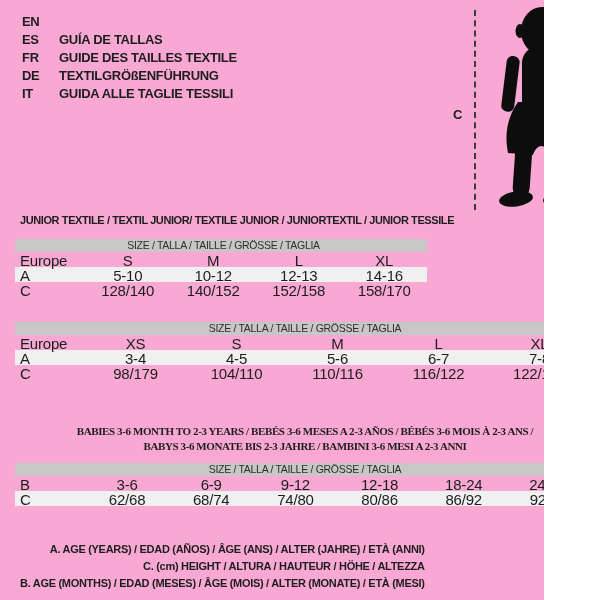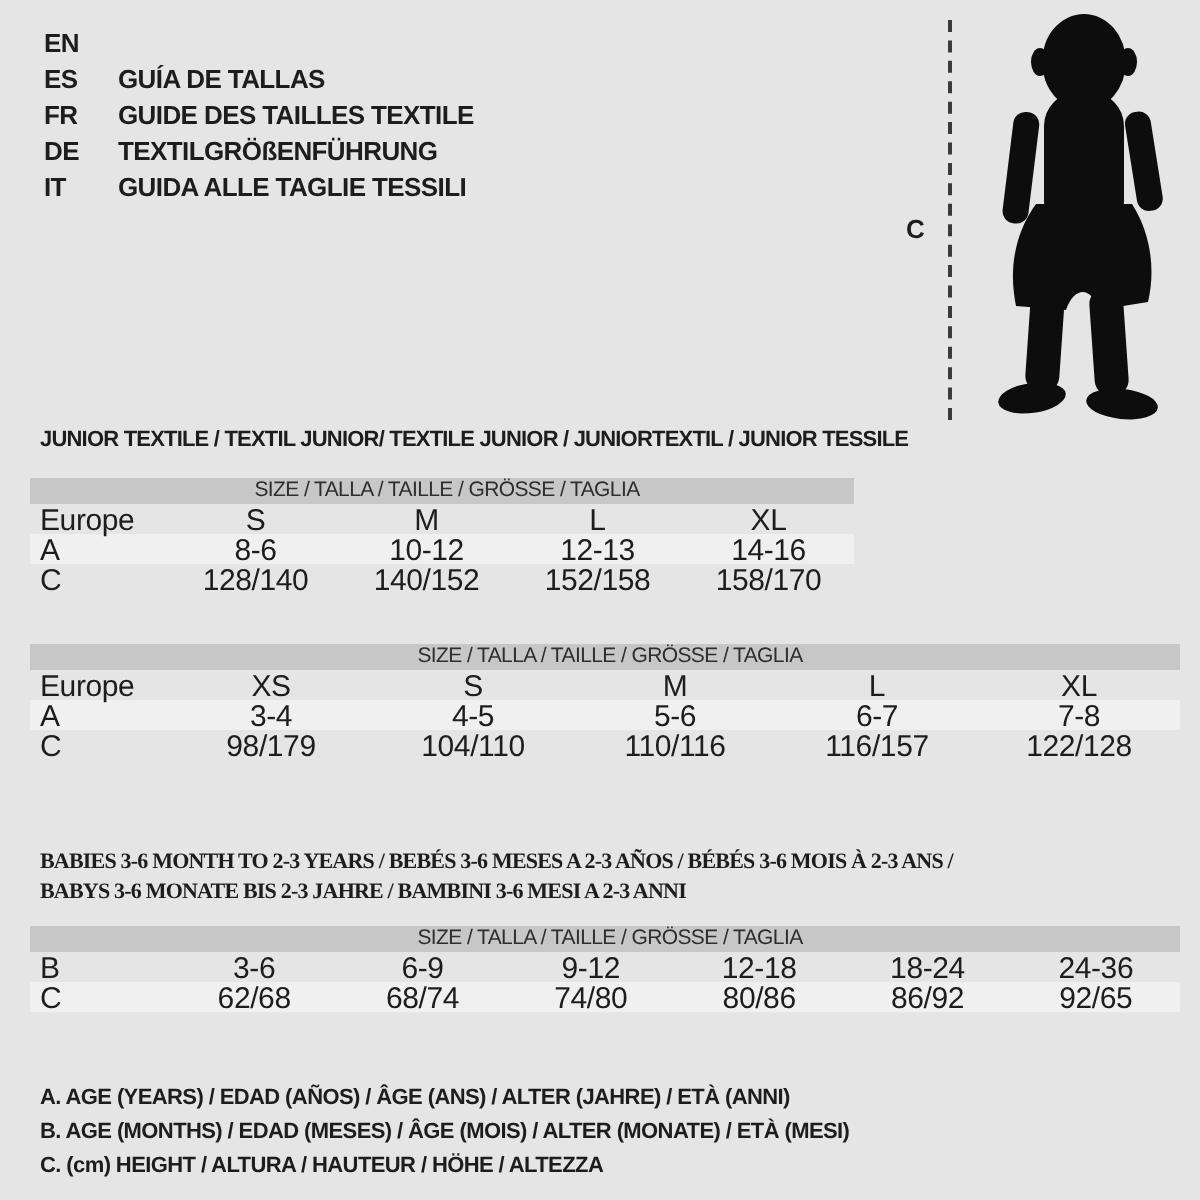--- a/index.html
+++ b/index.html
@@ -1,53 +1,53 @@
 <!DOCTYPE html>
 <html><head>
 <meta charset="utf-8">
 <style>
   * { margin:0; padding:0; box-sizing:border-box; }
   html,body { width:600px; height:600px; background:#ffffff; }
   body { font-family:"Liberation Sans", sans-serif; color:#1d1d1d; }
-  .page { position:relative; width:600px; height:600px; background:#e5e5e5; overflow:hidden; }
+  .page { position:relative; width:544px; height:600px; background:#f9a8d4; overflow:hidden; }
 
   
   .languages { position:absolute; top:12px; left:22px; }
   .lang-row { display:flex; height:18px; align-items:center; font-weight:bold; font-size:13px; letter-spacing:-0.3px; }
   .lang-code { width:37px; }
   .lang-title { white-space:nowrap; }
 
   
   .figure { position:absolute; top:4px; left:450px; width:148px; height:208px; }
   .height-line { position:absolute; left:24px; top:6px; bottom:2px; width:0; border-left:2px dashed #3a3a3a; }
   .height-label { position:absolute; left:3px; top:103px; font-weight:bold; font-size:13px; }
   .baby-svg { position:absolute; left:30px; top:0; }
 
   
   .section { position:absolute; left:15px; }
-  .section-title { font-weight:bold; font-size:11px; letter-spacing:-0.4px; white-space:nowrap; padding-left:5px; }
+  .section-title { font-weight:bold; font-size:11px; letter-spacing:-0.4px; white-space:nowrap; padding-left:5px;text-align:center; }
   .section-title sub { font-size:8px; }
   .s-junior { top:214px; width:412px; }
   .s-children { top:322px; width:575px; }
   .s-babies { top:424px; width:575px; }
   .s-junior .section-title, .s-children .section-title { margin-bottom:13px; }
   .s-babies .section-title { line-height:15px; margin-bottom:9px;font-family:Liberation Serif, serif; }
 
   .size-bar { background:#c7c7c7; height:13px; line-height:13px; padding-left:5px;
               font-size:10.5px; letter-spacing:-0.3px; color:#2e2e2e;text-align:center; }
   .trow { display:grid; height:15px; align-items:center; font-size:15px; letter-spacing:-0.2px; }
   .cols5 { grid-template-columns:70px repeat(4,1fr); }
   .cols6 { grid-template-columns:70px repeat(5,1fr); }
   .cols7 { grid-template-columns:70px repeat(6,1fr); }
   .trow span { text-align:center; }
   .trow span:first-child { text-align:left; padding-left:5px; }
   .shaded { background:#f0f0f0; }
 
   
-  .footnotes { position:absolute; left:20px; top:541px; font-weight:bold; font-size:11px; letter-spacing:-0.3px; }
+  .footnotes { position:absolute; left:20px; top:541px; font-weight:bold; font-size:11px; letter-spacing:-0.3px;text-align:right; }
   .footnote { height:17px; line-height:17px; white-space:nowrap; }
 </style>
 </head>
 <body>
 
 <div class="page">
 
   <div class="languages">
     <div class="lang-row">
       <span class="lang-code">EN</span>
@@ -95,21 +95,21 @@
     <div class="size-bar">SIZE / TALLA / TAILLE / GRÖSSE / TAGLIA</div>
     <div class="trow cols5">
       <span>Europe</span>
       <span>S</span>
       <span>M</span>
       <span>L</span>
       <span>XL</span>
     </div>
     <div class="trow cols5 shaded">
       <span>A</span>
-      <span>8-6</span>
+      <span>5-10</span>
       <span>10-12</span>
       <span>12-13</span>
       <span>14-16</span>
     </div>
     <div class="trow cols5">
       <span>C</span>
       <span>128/140</span>
       <span>140/152</span>
       <span>152/158</span>
       <span>158/170</span>
@@ -132,21 +132,21 @@
       <span>4-5</span>
       <span>5-6</span>
       <span>6-7</span>
       <span>7-8</span>
     </div>
     <div class="trow cols6">
       <span>C</span>
       <span>98/179</span>
       <span>104/110</span>
       <span>110/116</span>
-      <span>116/157</span>
+      <span>116/122</span>
       <span>122/128</span>
     </div>
   </div>
 
   <div class="section s-babies">
     <div class="section-title">
       <div>BABIES 3-6 MONTH TO 2-3 YEARS / BEBÉS 3-6 MESES A 2-3 AÑOS / BÉBÉS 3-6 MOIS À 2-3 ANS /</div>
       <div>BABYS 3-6 MONATE BIS 2-3 JAHRE / BAMBINI 3-6 MESI A 2-3 ANNI</div>
     </div>
     <div class="size-bar">SIZE / TALLA / TAILLE / GRÖSSE / TAGLIA</div>
@@ -165,17 +165,17 @@
       <span>68/74</span>
       <span>74/80</span>
       <span>80/86</span>
       <span>86/92</span>
       <span>92/65</span>
     </div>
   </div>
 
   <div class="footnotes">
     <div class="footnote">A. AGE (YEARS) / EDAD (AÑOS) / ÂGE (ANS) / ALTER (JAHRE) / ETÀ (ANNI)</div>
+    <div class="footnote">C. (cm) HEIGHT / ALTURA / HAUTEUR / HÖHE / ALTEZZA</div>
     <div class="footnote">B. AGE (MONTHS) / EDAD (MESES) / ÂGE (MOIS) / ALTER (MONATE) / ETÀ (MESI)</div>
-    <div class="footnote">C. (cm) HEIGHT / ALTURA / HAUTEUR / HÖHE / ALTEZZA</div>
   </div>
 
 </div>
 
 </body></html>

